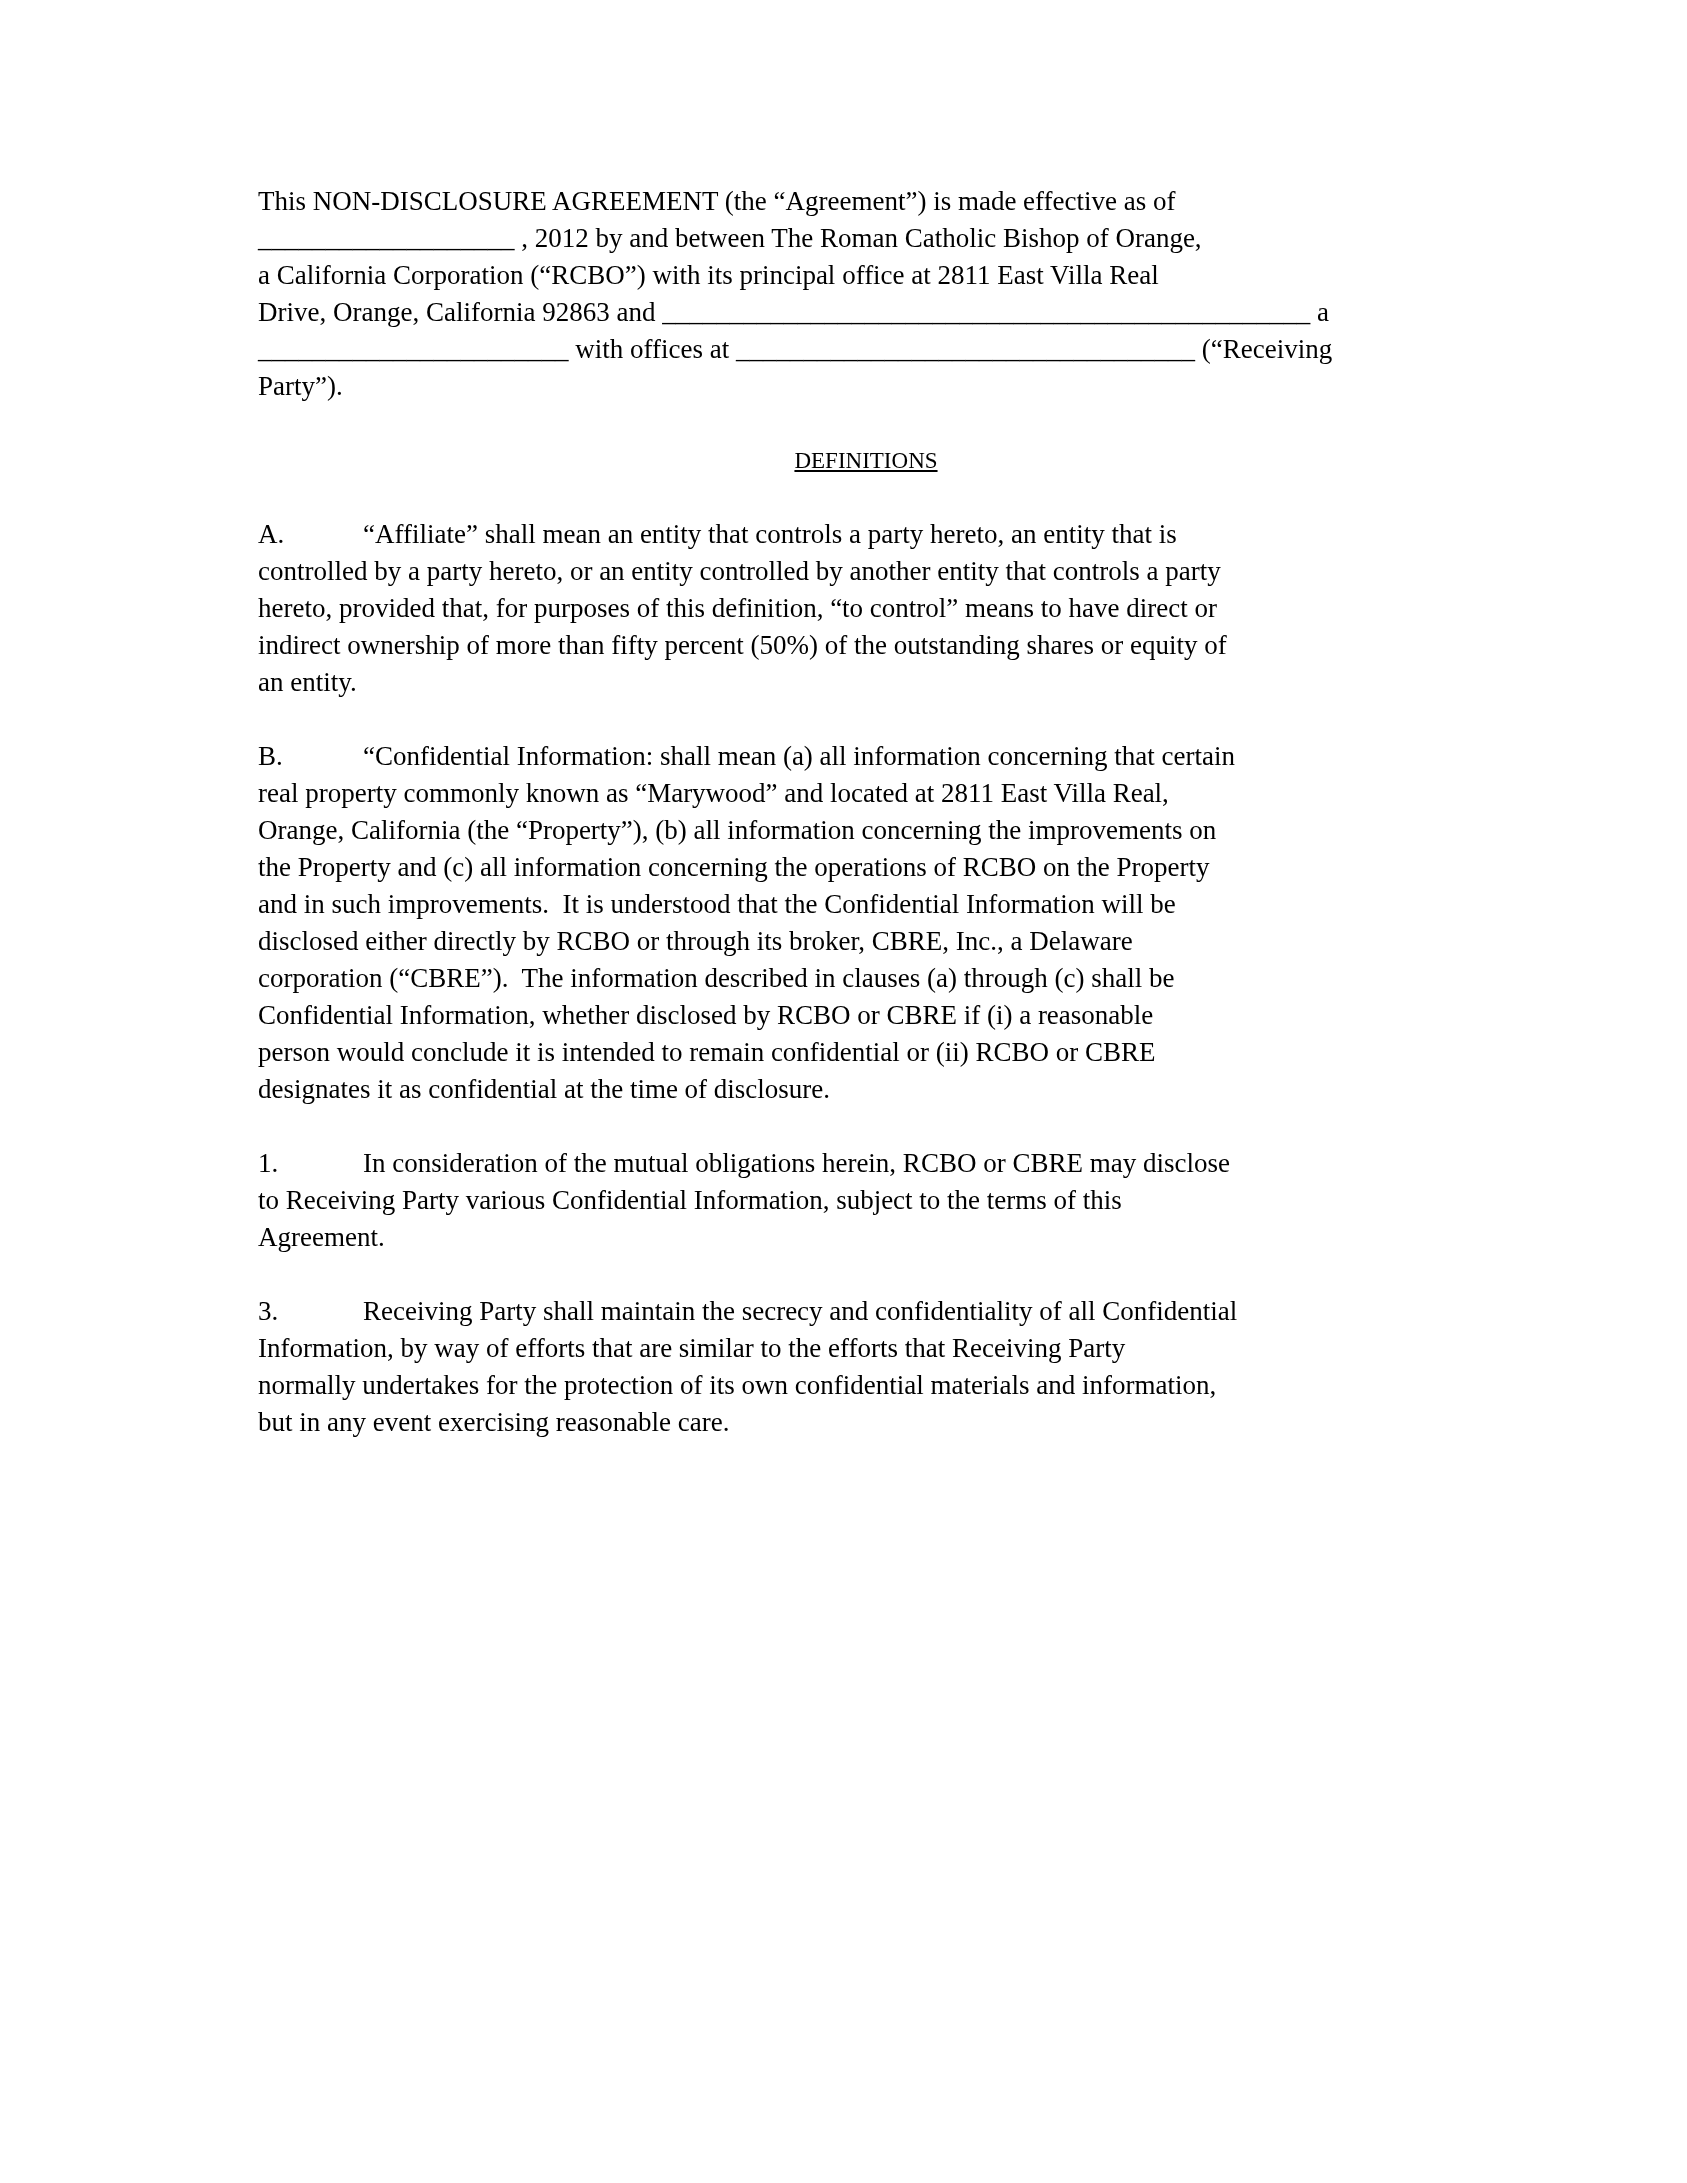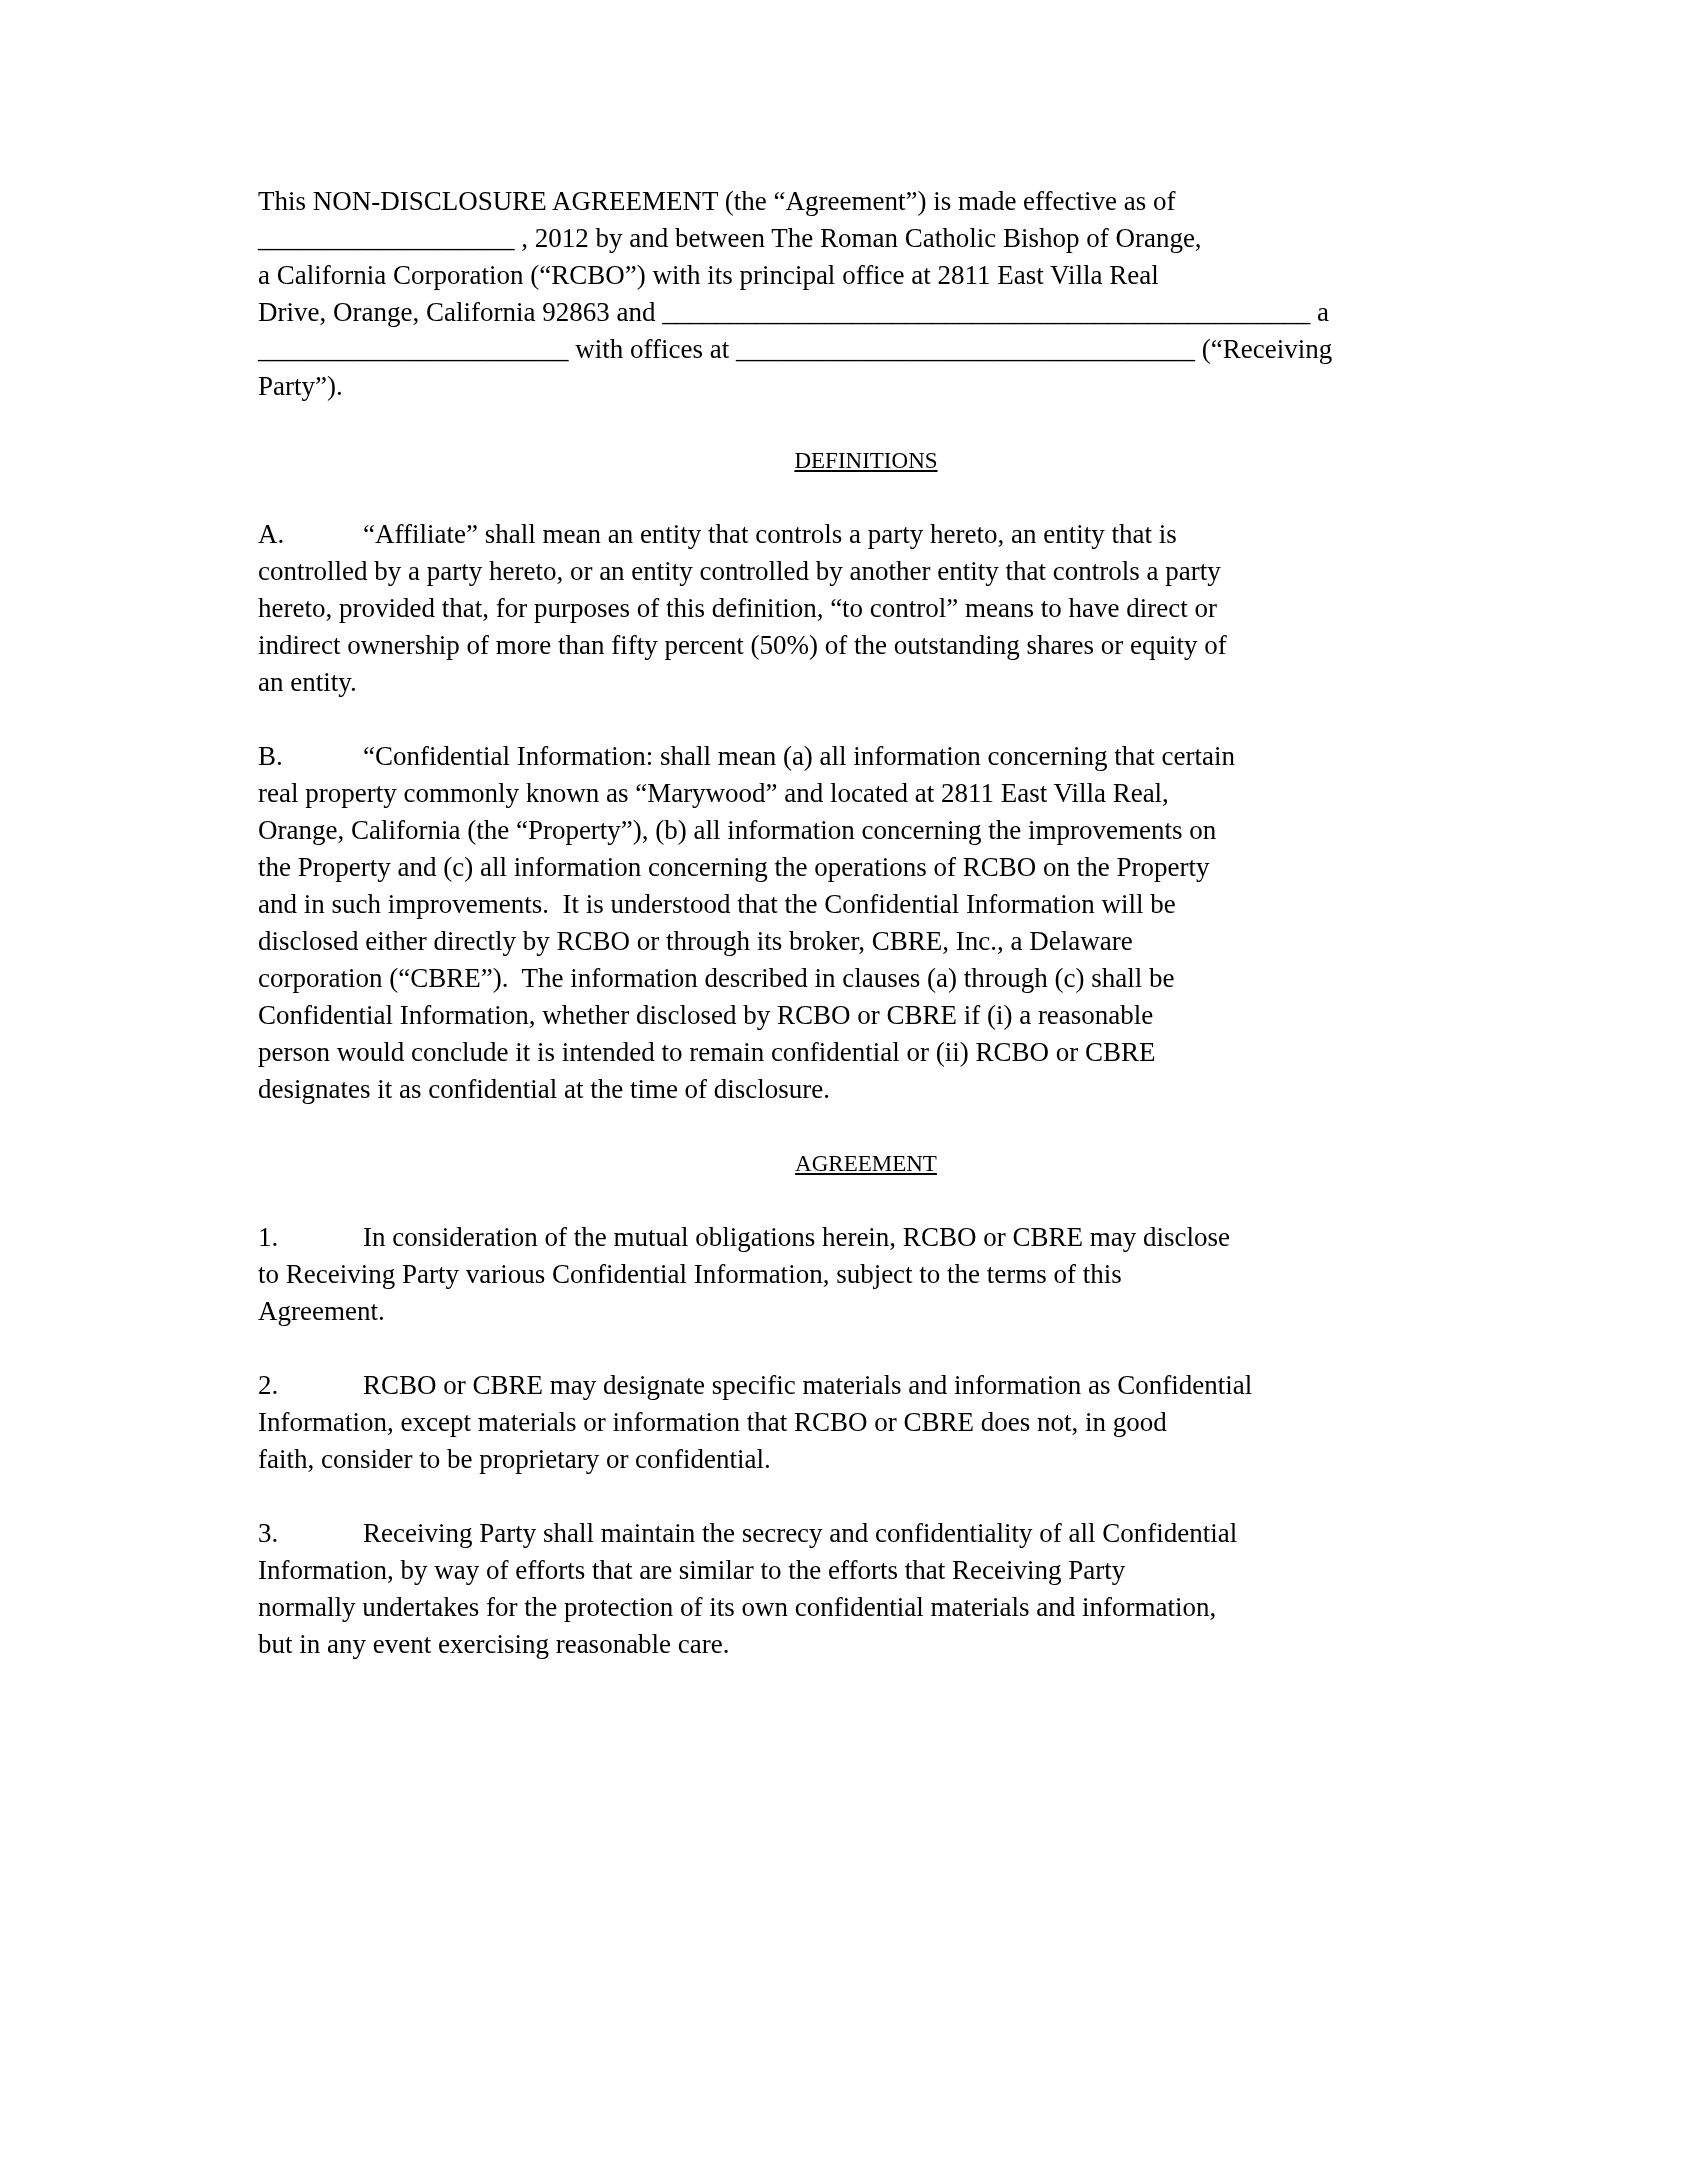--- a/index.html
+++ b/index.html
@@ -71,29 +71,25 @@
 real property commonly known as “Marywood” and located at 2811 East Villa Real,
 Orange, California (the “Property”), (b) all information concerning the improvements on
 the Property and (c) all information concerning the operations of RCBO on the Property
 and in such improvements.  It is understood that the Confidential Information will be
 disclosed either directly by RCBO or through its broker, CBRE, Inc., a Delaware
 corporation (“CBRE”).  The information described in clauses (a) through (c) shall be
 Confidential Information, whether disclosed by RCBO or CBRE if (i) a reasonable
 person would conclude it is intended to remain confidential or (ii) RCBO or CBRE
 designates it as confidential at the time of disclosure.</span></p>
 
-    <h2 class="section-heading">AGREEMENT</h2>
 
     <p class="para"><span class="para-label">1.</span><span>In consideration of the mutual obligations herein, RCBO or CBRE may disclose
 to Receiving Party various Confidential Information, subject to the terms of this
 Agreement.</span></p>
 
-    <p class="para"><span class="para-label">2.</span><span>RCBO or CBRE may designate specific materials and information as Confidential
-Information, except materials or information that RCBO or CBRE does not, in good
-faith, consider to be proprietary or confidential.</span></p>
 
     <p class="para"><span class="para-label">3.</span><span>Receiving Party shall maintain the secrecy and confidentiality of all Confidential
 Information, by way of efforts that are similar to the efforts that Receiving Party
 normally undertakes for the protection of its own confidential materials and information,
 but in any event exercising reasonable care.</span></p>
 
   </div>
 </div>
 
 

